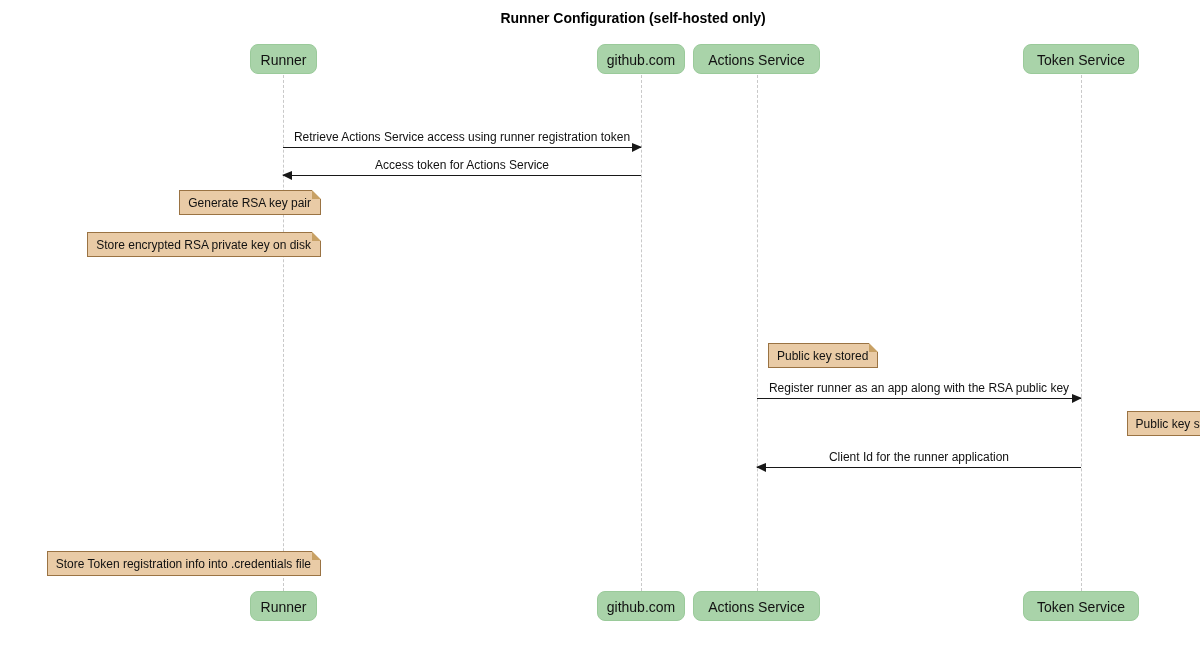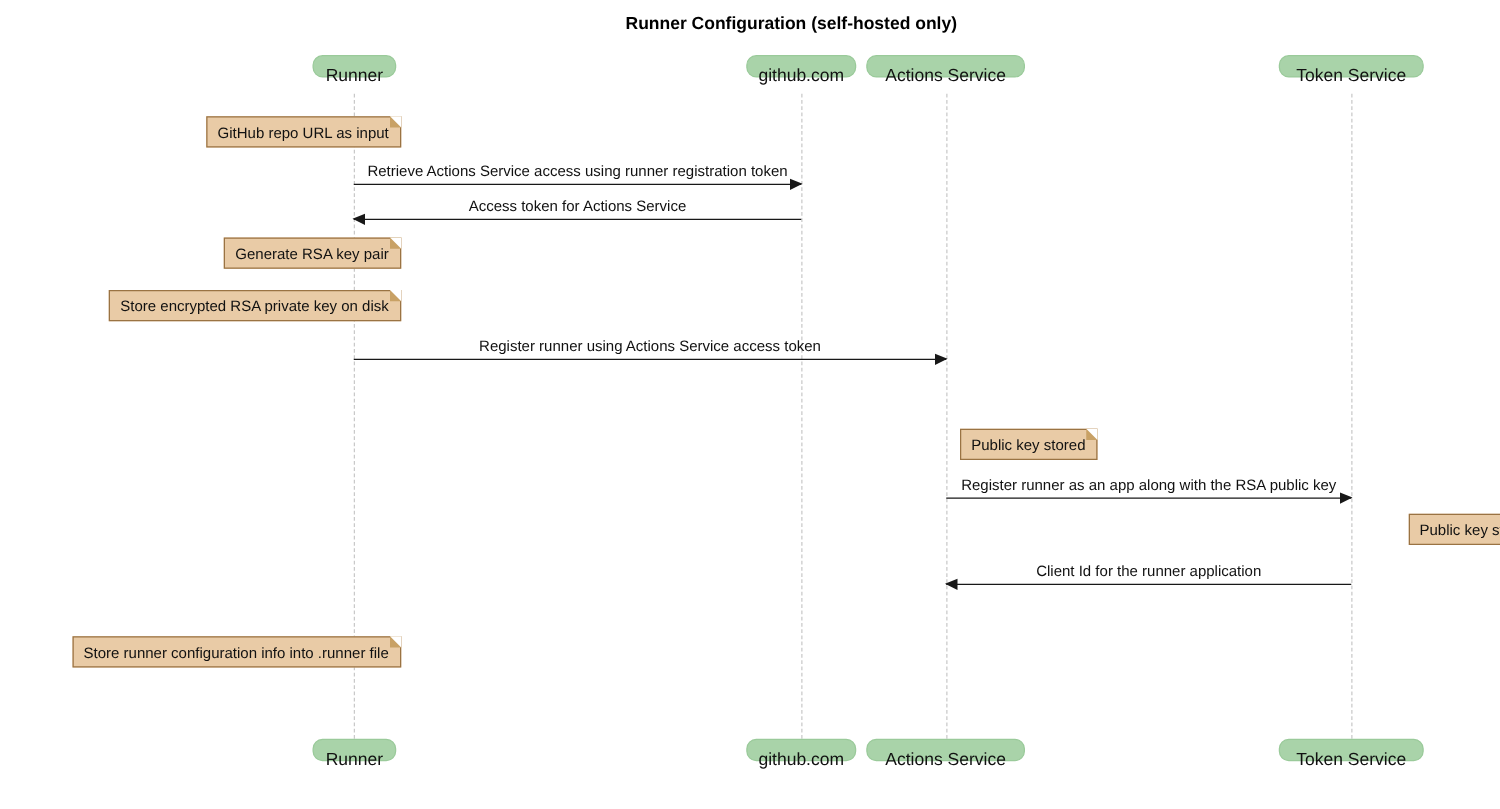--- a/index.html
+++ b/index.html
@@ -4,21 +4,21 @@
 <style>
   html,body{margin:0;padding:0;background:#ffffff;font-family:"Liberation Sans",sans-serif;}
   .diagram{position:relative;width:1200px;height:647px;background:#ffffff;overflow:hidden;padding-left:44px;}
 
   .title{position:absolute;top:10px;left:0;width:1266px;text-align:center;
          font-size:14px;font-weight:bold;color:#000;}
 
   .lifeline{position:absolute;top:75px;height:516px;width:0;
             border-left:1px dashed #c9c9c9;}
 
-  .participant{position:absolute;height:18px;line-height:30px;text-align:center;
+  .participant{position:absolute;height:30px;line-height:30px;text-align:center;
                background:#a9d3a9;border:1px solid #9aca9a;border-radius:8px;
                font-size:14px;color:#111;box-sizing:border-box;}
   .participant.bottom{top:591px;}
   .participant.top{top:44px;}
 
   .note{position:absolute;background:#e9cba6;border:1px solid #9a7343;
         padding:5px 9px 4px 8px;font-size:12px;color:#111;white-space:nowrap;
         box-shadow:0 0 0 0 transparent;}
   .note::before{content:"";position:absolute;top:-1px;right:-1px;width:0;height:0;
         border-style:solid;border-width:0 9px 9px 0;
@@ -49,47 +49,40 @@
   <div class="participant top" style="left:250px;width:67px;">Runner</div>
   <div class="participant top" style="left:597px;width:88px;">github.com</div>
   <div class="participant top" style="left:693px;width:127px;">Actions Service</div>
   <div class="participant top" style="left:1023px;width:116px;">Token Service</div>
 
   <div class="participant bottom" style="left:250px;width:67px;">Runner</div>
   <div class="participant bottom" style="left:597px;width:88px;">github.com</div>
   <div class="participant bottom" style="left:693px;width:127px;">Actions Service</div>
   <div class="participant bottom" style="left:1023px;width:116px;">Token Service</div>
 
-  <div class="note" style="right:923px;top:93px;">GitHub repo URL as input</div>
   <div class="note" style="right:923px;top:190px;">Generate RSA key pair</div>
   <div class="note" style="right:923px;top:232px;">Store encrypted RSA private key on disk</div>
   <div class="note" style="left:768px;top:343px;">Public key stored</div>
   <div class="note" style="right:7px;top:411px;">Public key stored</div>
-  <div class="note" style="right:923px;top:509px;">Store runner configuration info into .runner file</div>
+  <div class="note" style="right:923px;top:551px;">Store Token registration info into .credentials file</div>
 
   <div class="msg" style="left:283px;top:158px;width:358px;">
     <div class="msg-label">Access token for Actions Service</div>
     <div class="msg-line">
         <div class="head left"></div>
       </div>
   </div>
 
   <div class="msg" style="left:283px;top:130px;width:358px;">
     <div class="msg-label">Retrieve Actions Service access using runner registration token</div>
     <div class="msg-line">
         <div class="head right"></div>
       </div>
   </div>
 
-  <div class="msg" style="left:283px;top:270px;width:474px;">
-    <div class="msg-label">Register runner using Actions Service access token</div>
-    <div class="msg-line">
-        <div class="head right"></div>
-      </div>
-  </div>
 
   <div class="msg" style="left:757px;top:450px;width:324px;">
     <div class="msg-label">Client Id for the runner application</div>
     <div class="msg-line">
         <div class="head left"></div>
       </div>
   </div>
 
   <div class="msg" style="left:757px;top:381px;width:324px;">
     <div class="msg-label">Register runner as an app along with the RSA public key</div>

